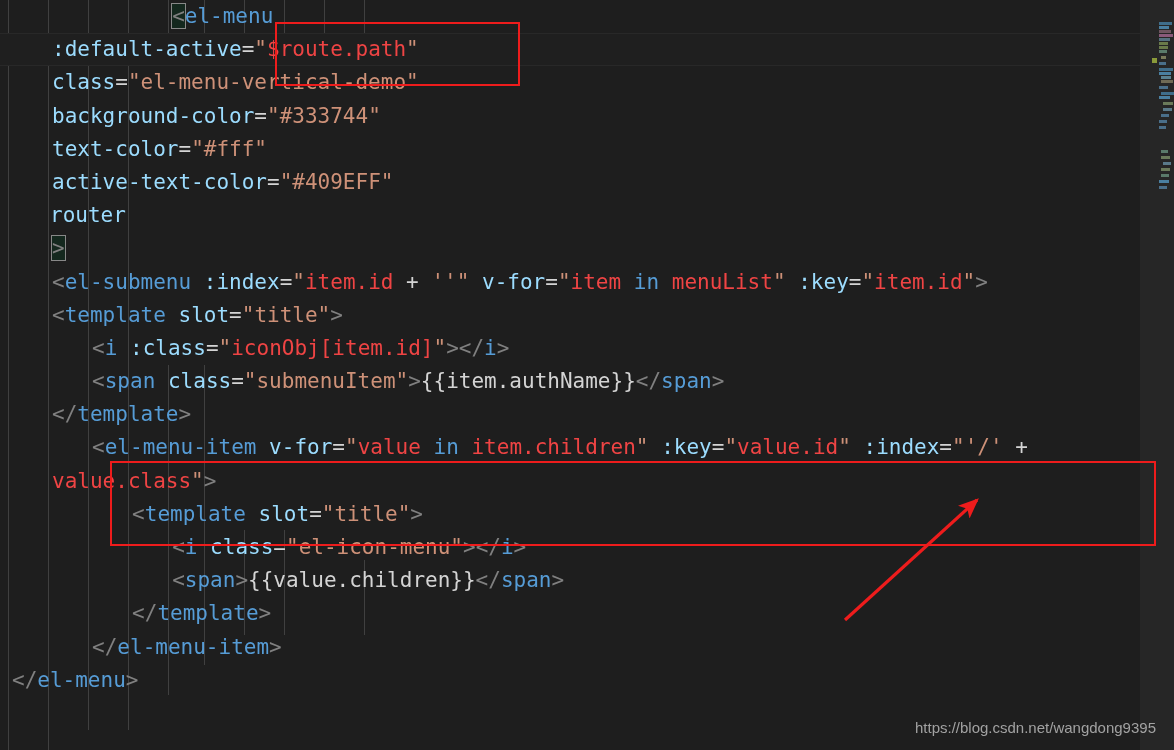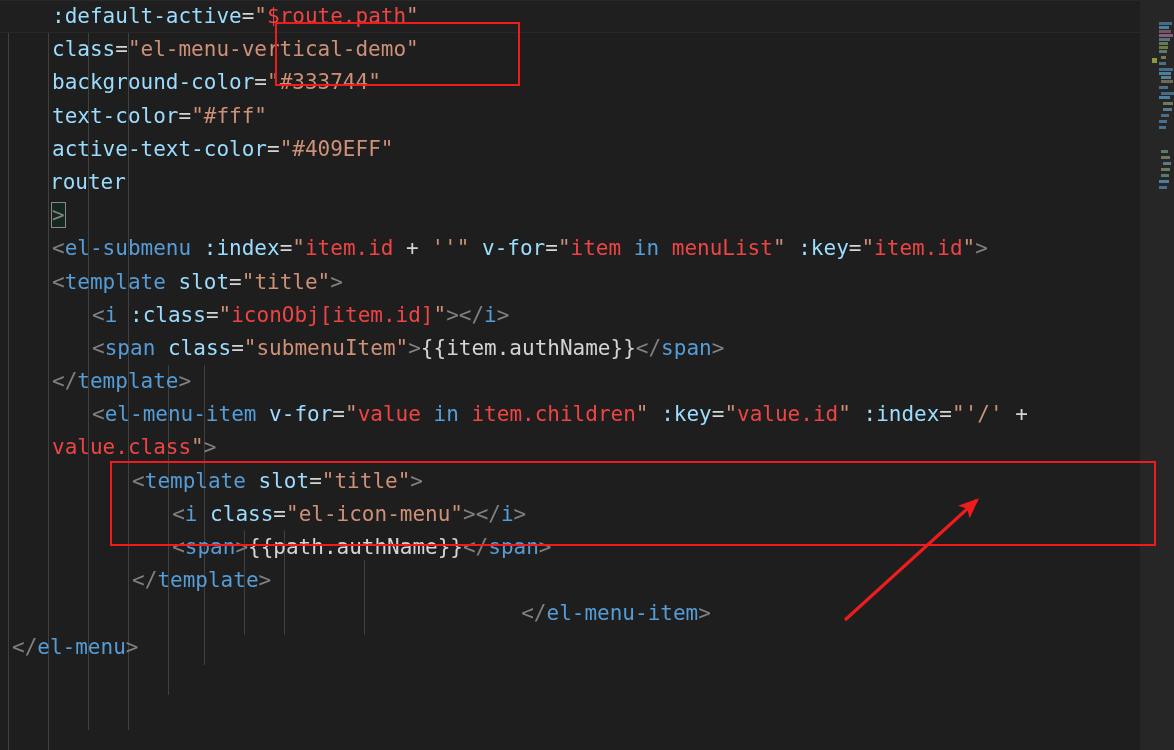--- a/index.html
+++ b/index.html
@@ -152,39 +152,40 @@
         <div class="guide" style="left: 204px; top: 365px; height: 300px;"></div>
         <div class="guide" style="left: 244px; top: 0px; height: 33px;"></div>
         <div class="guide" style="left: 244px; top: 530px; height: 105px;"></div>
         <div class="guide" style="left: 284px; top: 0px; height: 33px;"></div>
         <div class="guide" style="left: 284px; top: 530px; height: 105px;"></div>
         <div class="guide" style="left: 324px; top: 0px; height: 33px;"></div>
         <div class="guide" style="left: 364px; top: 0px; height: 33px;"></div>
         <div class="guide" style="left: 364px; top: 560px; height: 75px;"></div>
       </div>
     <div id="code-lines">
+        <div class="code-line" style="padding-left: 172.148px;"><span class="t-punct bracket-hl">&lt;</span><span class="t-tag">el-menu</span></div>
         <div class="code-line current" style="padding-left: 52.0371px;"><span class="t-attr">:default-active</span><span class="t-eq">=</span><span class="t-str">"</span><span class="t-expr">$route.path</span><span class="t-str">"</span></div>
         <div class="code-line" style="padding-left: 52.0371px;"><span class="t-attr">class</span><span class="t-eq">=</span><span class="t-str">"el-menu-vertical-demo"</span></div>
         <div class="code-line" style="padding-left: 52.0371px;"><span class="t-attr">background-color</span><span class="t-eq">=</span><span class="t-str">"#333744"</span></div>
         <div class="code-line" style="padding-left: 52.0371px;"><span class="t-attr">text-color</span><span class="t-eq">=</span><span class="t-str">"#fff"</span></div>
         <div class="code-line" style="padding-left: 52.0371px;"><span class="t-attr">active-text-color</span><span class="t-eq">=</span><span class="t-str">"#409EFF"</span></div>
         <div class="code-line" style="padding-left: 50px;"><span class="t-attr">router</span></div>
         <div class="code-line" style="padding-left: 52.0371px;"><span class="t-punct bracket-hl">&gt;</span></div>
         <div class="code-line" style="padding-left: 52.0371px;"><span class="t-punct">&lt;</span><span class="t-tag">el-submenu</span><span class="t-plain"> </span><span class="t-attr">:index</span><span class="t-eq">=</span><span class="t-str">"</span><span class="t-expr">item.id</span><span class="t-op"> + </span><span class="t-str">''</span><span class="t-str">"</span><span class="t-plain"> </span><span class="t-attr">v-for</span><span class="t-eq">=</span><span class="t-str">"</span><span class="t-expr">item</span><span class="t-plain"> </span><span class="t-kw">in</span><span class="t-plain"> </span><span class="t-expr">menuList</span><span class="t-str">"</span><span class="t-plain"> </span><span class="t-attr">:key</span><span class="t-eq">=</span><span class="t-str">"</span><span class="t-expr">item.id</span><span class="t-str">"</span><span class="t-punct">&gt;</span></div>
         <div class="code-line" style="padding-left: 52.0371px;"><span class="t-punct">&lt;</span><span class="t-tag">template</span><span class="t-plain"> </span><span class="t-attr">slot</span><span class="t-eq">=</span><span class="t-str">"title"</span><span class="t-punct">&gt;</span></div>
         <div class="code-line" style="padding-left: 92.0742px;"><span class="t-punct">&lt;</span><span class="t-tag">i</span><span class="t-plain"> </span><span class="t-attr">:class</span><span class="t-eq">=</span><span class="t-str">"</span><span class="t-expr">iconObj[item.id]</span><span class="t-str">"</span><span class="t-punct">&gt;</span><span class="t-punct">&lt;/</span><span class="t-tag">i</span><span class="t-punct">&gt;</span></div>
         <div class="code-line" style="padding-left: 92.0742px;"><span class="t-punct">&lt;</span><span class="t-tag">span</span><span class="t-plain"> </span><span class="t-attr">class</span><span class="t-eq">=</span><span class="t-str">"submenuItem"</span><span class="t-punct">&gt;</span><span class="t-plain">{{item.authName}}</span><span class="t-punct">&lt;/</span><span class="t-tag">span</span><span class="t-punct">&gt;</span></div>
         <div class="code-line" style="padding-left: 52.0371px;"><span class="t-punct">&lt;/</span><span class="t-tag">template</span><span class="t-punct">&gt;</span></div>
         <div class="code-line" style="padding-left: 92.0742px;"><span class="t-punct">&lt;</span><span class="t-tag">el-menu-item</span><span class="t-plain"> </span><span class="t-attr">v-for</span><span class="t-eq">=</span><span class="t-str">"</span><span class="t-expr">value</span><span class="t-plain"> </span><span class="t-kw">in</span><span class="t-plain"> </span><span class="t-expr">item.children</span><span class="t-str">"</span><span class="t-plain"> </span><span class="t-attr">:key</span><span class="t-eq">=</span><span class="t-str">"</span><span class="t-expr">value.id</span><span class="t-str">"</span><span class="t-plain"> </span><span class="t-attr">:index</span><span class="t-eq">=</span><span class="t-str">"</span><span class="t-str">'/'</span><span class="t-op"> +</span></div>
         <div class="code-line" style="padding-left: 52.0371px;"><span class="t-expr">value.class</span><span class="t-str">"</span><span class="t-punct">&gt;</span></div>
         <div class="code-line" style="padding-left: 132.111px;"><span class="t-punct">&lt;</span><span class="t-tag">template</span><span class="t-plain"> </span><span class="t-attr">slot</span><span class="t-eq">=</span><span class="t-str">"title"</span><span class="t-punct">&gt;</span></div>
         <div class="code-line" style="padding-left: 172.148px;"><span class="t-punct">&lt;</span><span class="t-tag">i</span><span class="t-plain"> </span><span class="t-attr">class</span><span class="t-eq">=</span><span class="t-str">"el-icon-menu"</span><span class="t-punct">&gt;</span><span class="t-punct">&lt;/</span><span class="t-tag">i</span><span class="t-punct">&gt;</span></div>
-        <div class="code-line" style="padding-left: 172.148px;"><span class="t-punct">&lt;</span><span class="t-tag">span</span><span class="t-punct">&gt;</span><span class="t-plain">{{path.authName}}</span><span class="t-punct">&lt;/</span><span class="t-tag">span</span><span class="t-punct">&gt;</span></div>
+        <div class="code-line" style="padding-left: 172.148px;"><span class="t-punct">&lt;</span><span class="t-tag">span</span><span class="t-punct">&gt;</span><span class="t-plain">{{value.children}}</span><span class="t-punct">&lt;/</span><span class="t-tag">span</span><span class="t-punct">&gt;</span></div>
         <div class="code-line" style="padding-left: 132.111px;"><span class="t-punct">&lt;/</span><span class="t-tag">template</span><span class="t-punct">&gt;</span></div>
-        <div class="code-line" style="padding-left: 92.0742px; text-align: center;"><span class="t-punct">&lt;/</span><span class="t-tag">el-menu-item</span><span class="t-punct">&gt;</span></div>
+        <div class="code-line" style="padding-left: 92.0742px;"><span class="t-punct">&lt;/</span><span class="t-tag">el-menu-item</span><span class="t-punct">&gt;</span></div>
         <div class="code-line" style="padding-left: 12px;"><span class="t-punct">&lt;/</span><span class="t-tag">el-menu</span><span class="t-punct">&gt;</span></div>
       </div>
   </div>
 
   <div id="minimap">
     <div id="mm-slider" style="top: 0px; height: 750px;"></div>
     <div id="mm-marker" style="left: 12px; top: 58px; background: rgb(138, 154, 58);"></div>
     <div id="mm-rows">
         <div class="mm-row" style="left: 19px; top: 22px; width: 13px; background: rgb(63, 109, 138);"></div>
         <div class="mm-row" style="left: 19px; top: 26px; width: 10px; background: rgb(74, 127, 160);"></div>
@@ -225,14 +226,15 @@
 
   <svg id="anno-arrow" viewBox="0 0 220 160" xmlns="http://www.w3.org/2000/svg" style="left: 820px; top: 480px;">
     <defs>
       <marker id="ah" markerWidth="7" markerHeight="7" refX="5.6" refY="3" orient="auto" markerUnits="strokeWidth">
         <path d="M0,0.3 L6.4,3 L0,5.7 L1.5,3 Z" fill="#ee1c1c"></path>
       </marker>
     </defs>
     <line id="arrow-line" x1="25" y1="140" x2="157" y2="20" stroke="#ee1c1c" stroke-width="3.2" marker-end="url(#ah)"></line>
   </svg>
 
+  <div id="watermark">https://blog.csdn.net/wangdong9395</div>
 
 </div>
 
 </body></html>

